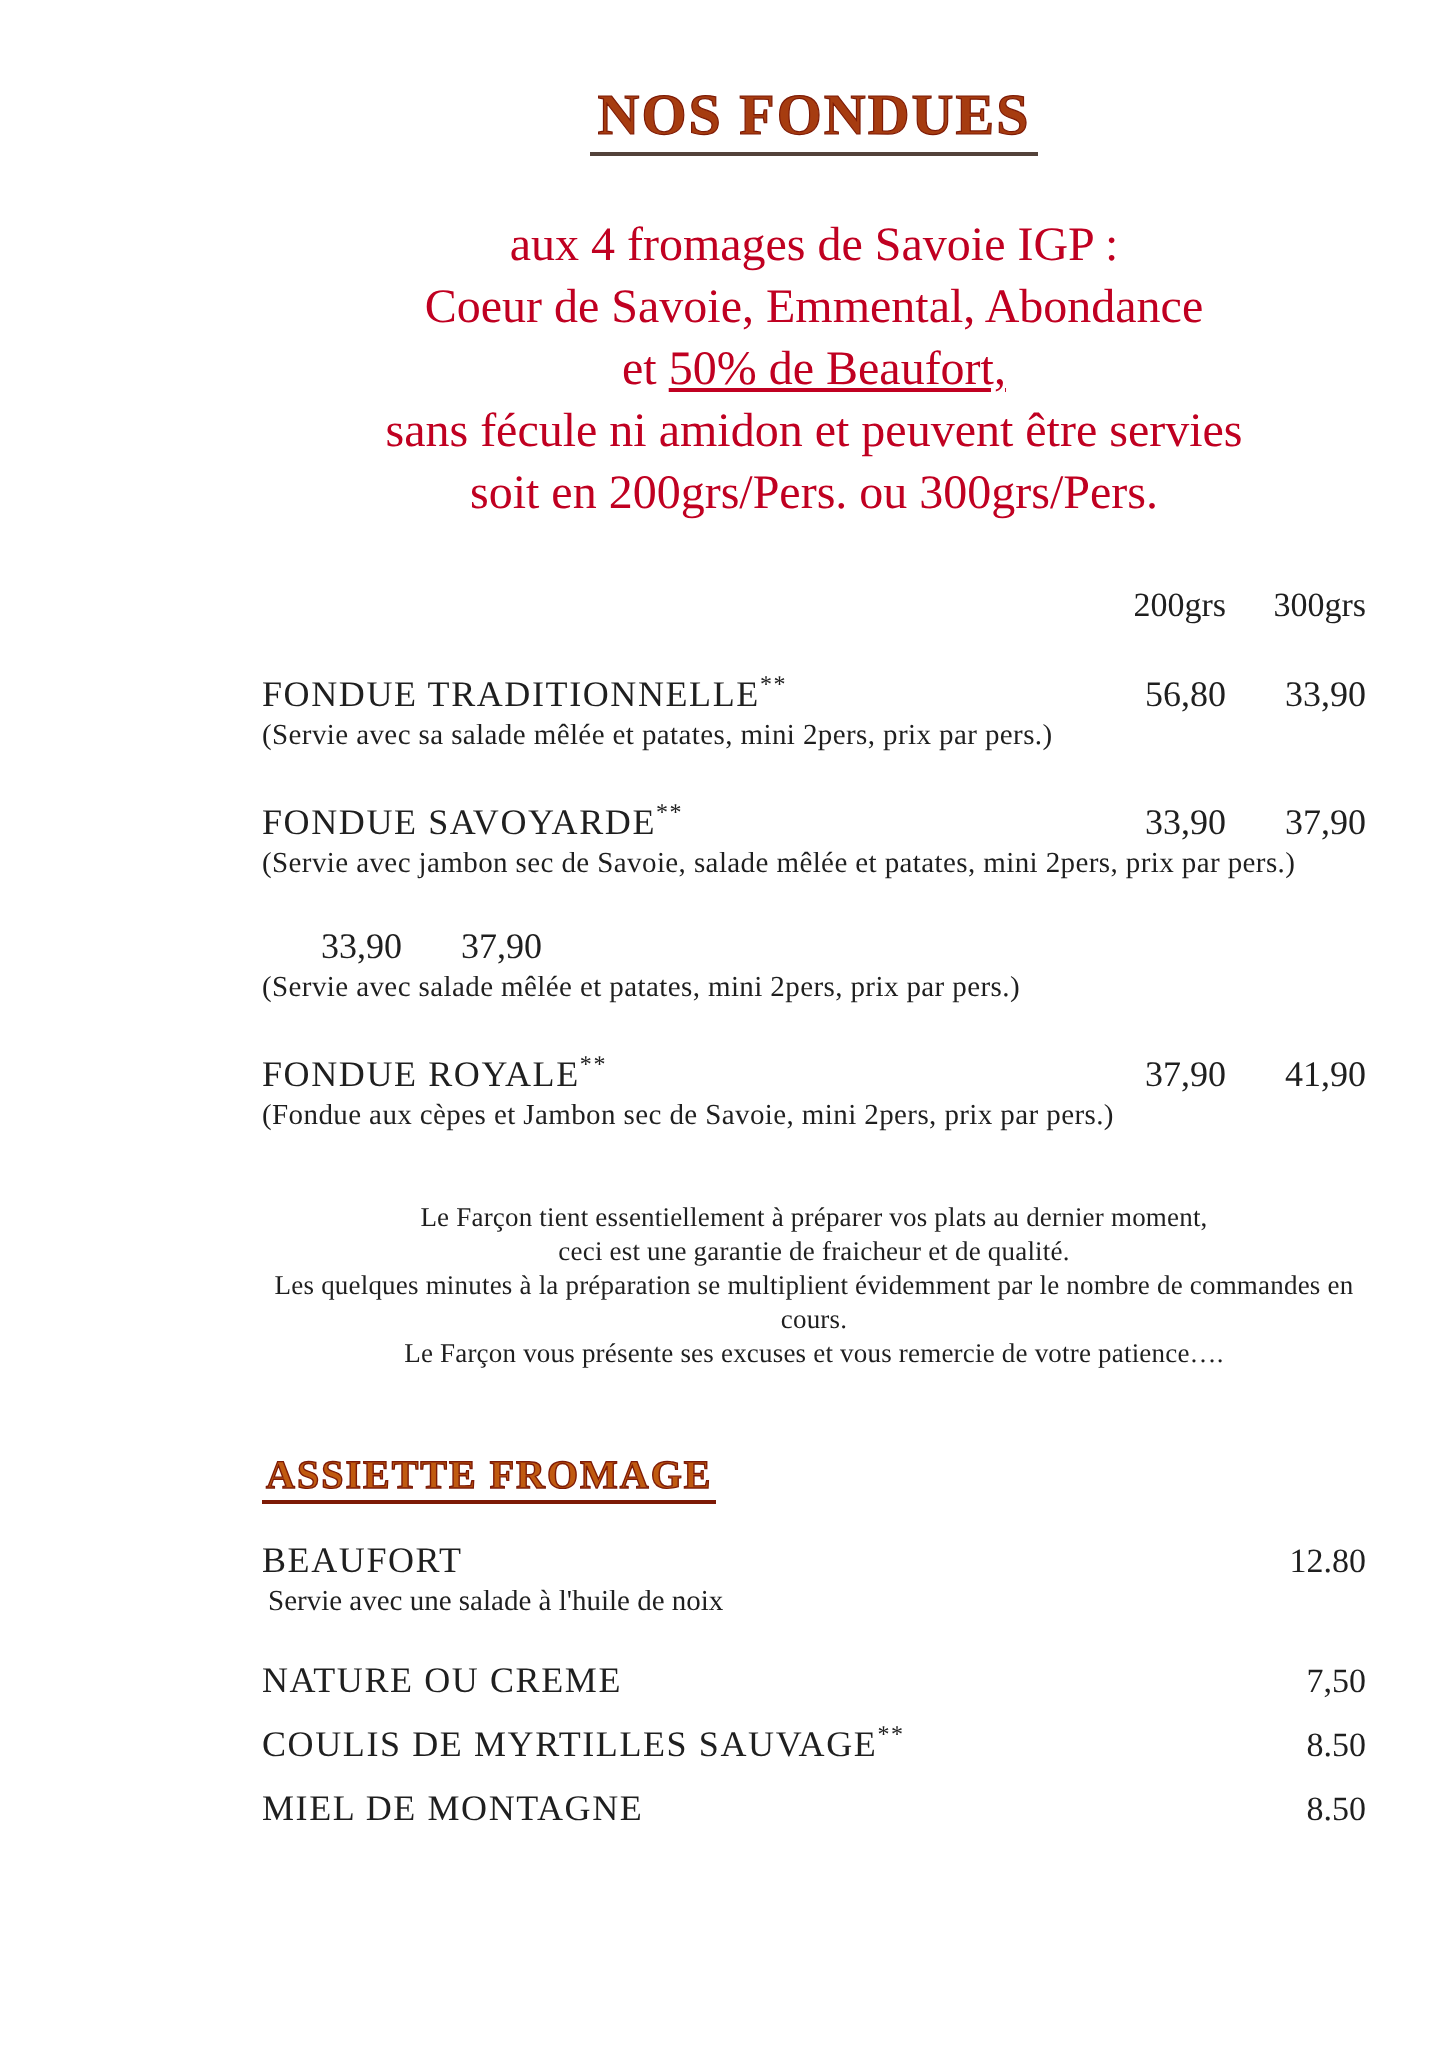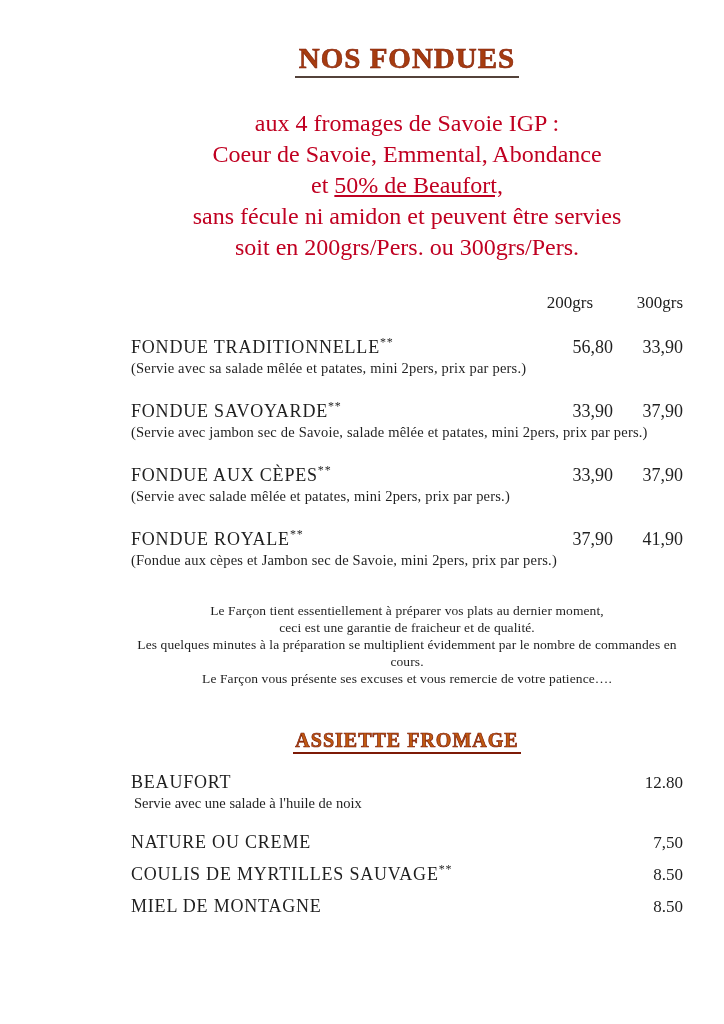--- a/index.html
+++ b/index.html
@@ -40,21 +40,20 @@
     font-size: 24px;
     line-height: 31px;
   }
   .intro .u { text-decoration: underline; }
 
   
   .cols-header {
     display: flex;
     margin-top: 30px;
     font-size: 17px;
-    gap: 20px;
   }
   .cols-header .spacer { flex: 1; }
   .col-price { width: 70px; text-align: right; white-space: nowrap; }
 
   
   .item { margin-top: 22px; }
   .item-row { display: flex; align-items: baseline; }
   .item-name {
     flex: 1;
     font-size: 18px;
@@ -71,21 +70,21 @@
   
   .notice {
     margin-top: 33px;
     text-align: center;
     font-size: 13.5px;
     line-height: 17px;
     letter-spacing: 0.1px;
   }
 
   
-  .section-heading { text-align: center; }
+  .section-heading { text-align: left; }
   .section-heading .t {
     display: inline-block;
     font-size: 20px;
     font-weight: bold;
     letter-spacing: 1px;
     color: var(--heading-fill, #c05a10);
     -webkit-text-stroke: 0.7px var(--heading-outline, #7d1a06);
     border-bottom: 2px solid #7d1a06;
     padding: 0 2px 0 2px;
   }
@@ -139,21 +138,20 @@
       <div class="item-row">
         <div class="item-name"><span>FONDUE SAVOYARDE</span><sup>**</sup></div>
         <div class="item-price">33,90</div>
         <div class="item-price">37,90</div>
       </div>
       <div class="item-desc">(Servie avec jambon sec de Savoie, salade mêlée et patates, mini 2pers, prix par pers.)</div>
     </div>
 
     <div class="item">
       <div class="item-row">
-        <div class="item-name"><span>FONDUE AUX CÈPES</span><sup>**</sup></div>
         <div class="item-price">33,90</div>
         <div class="item-price">37,90</div>
       </div>
       <div class="item-desc">(Servie avec salade mêlée et patates, mini 2pers, prix par pers.)</div>
     </div>
 
     <div class="item">
       <div class="item-row">
         <div class="item-name"><span>FONDUE ROYALE</span><sup>**</sup></div>
         <div class="item-price">37,90</div>

